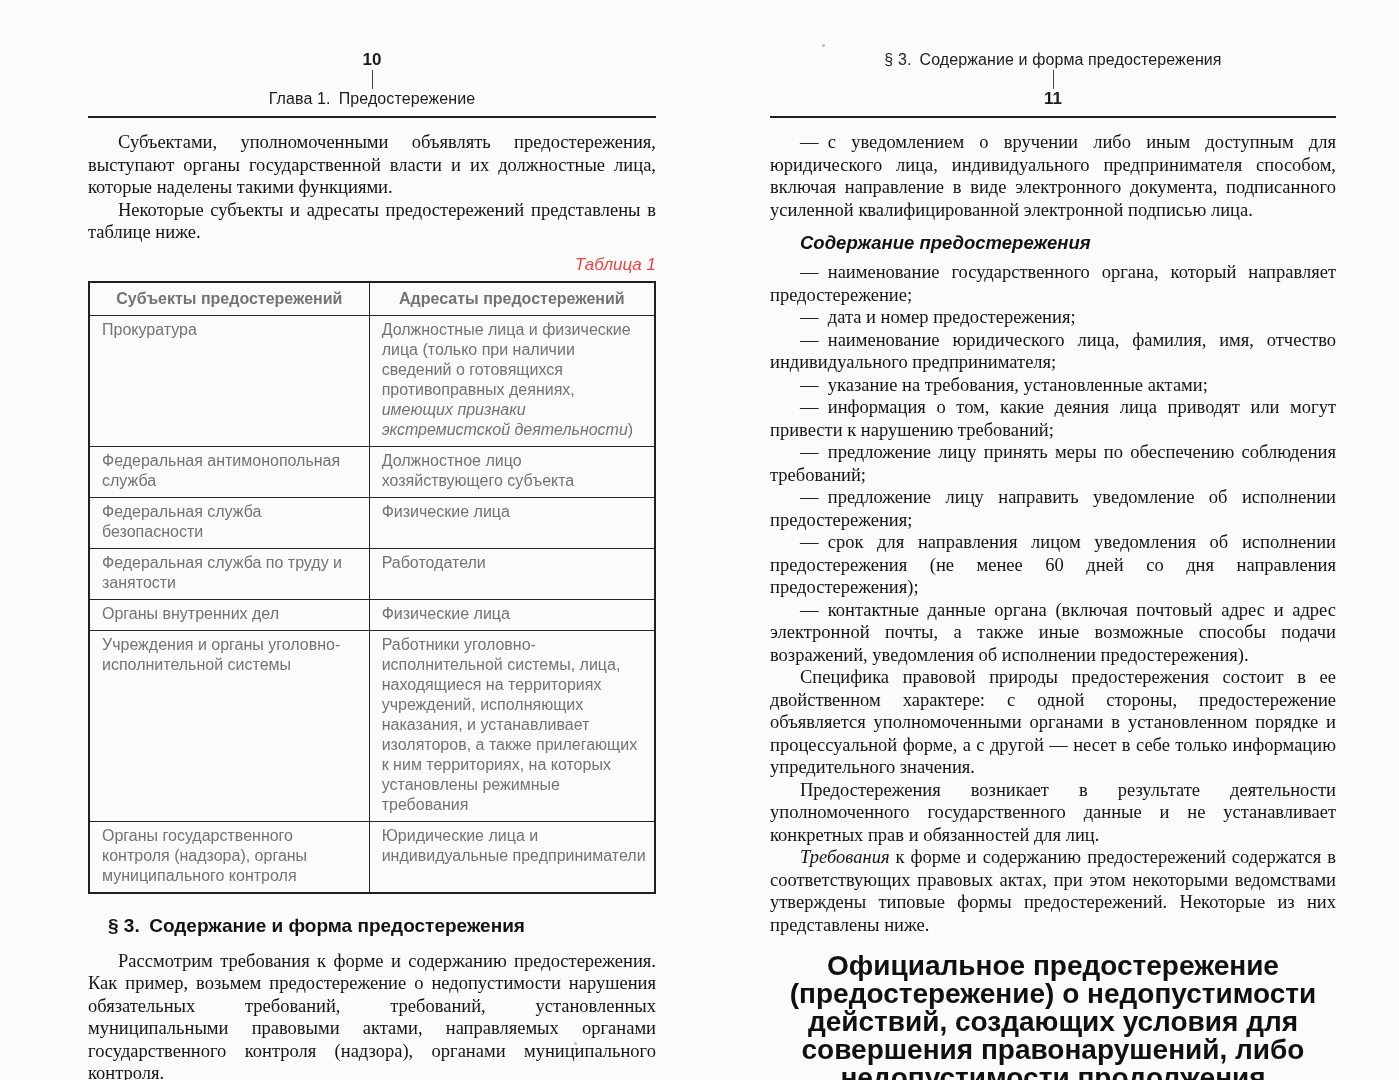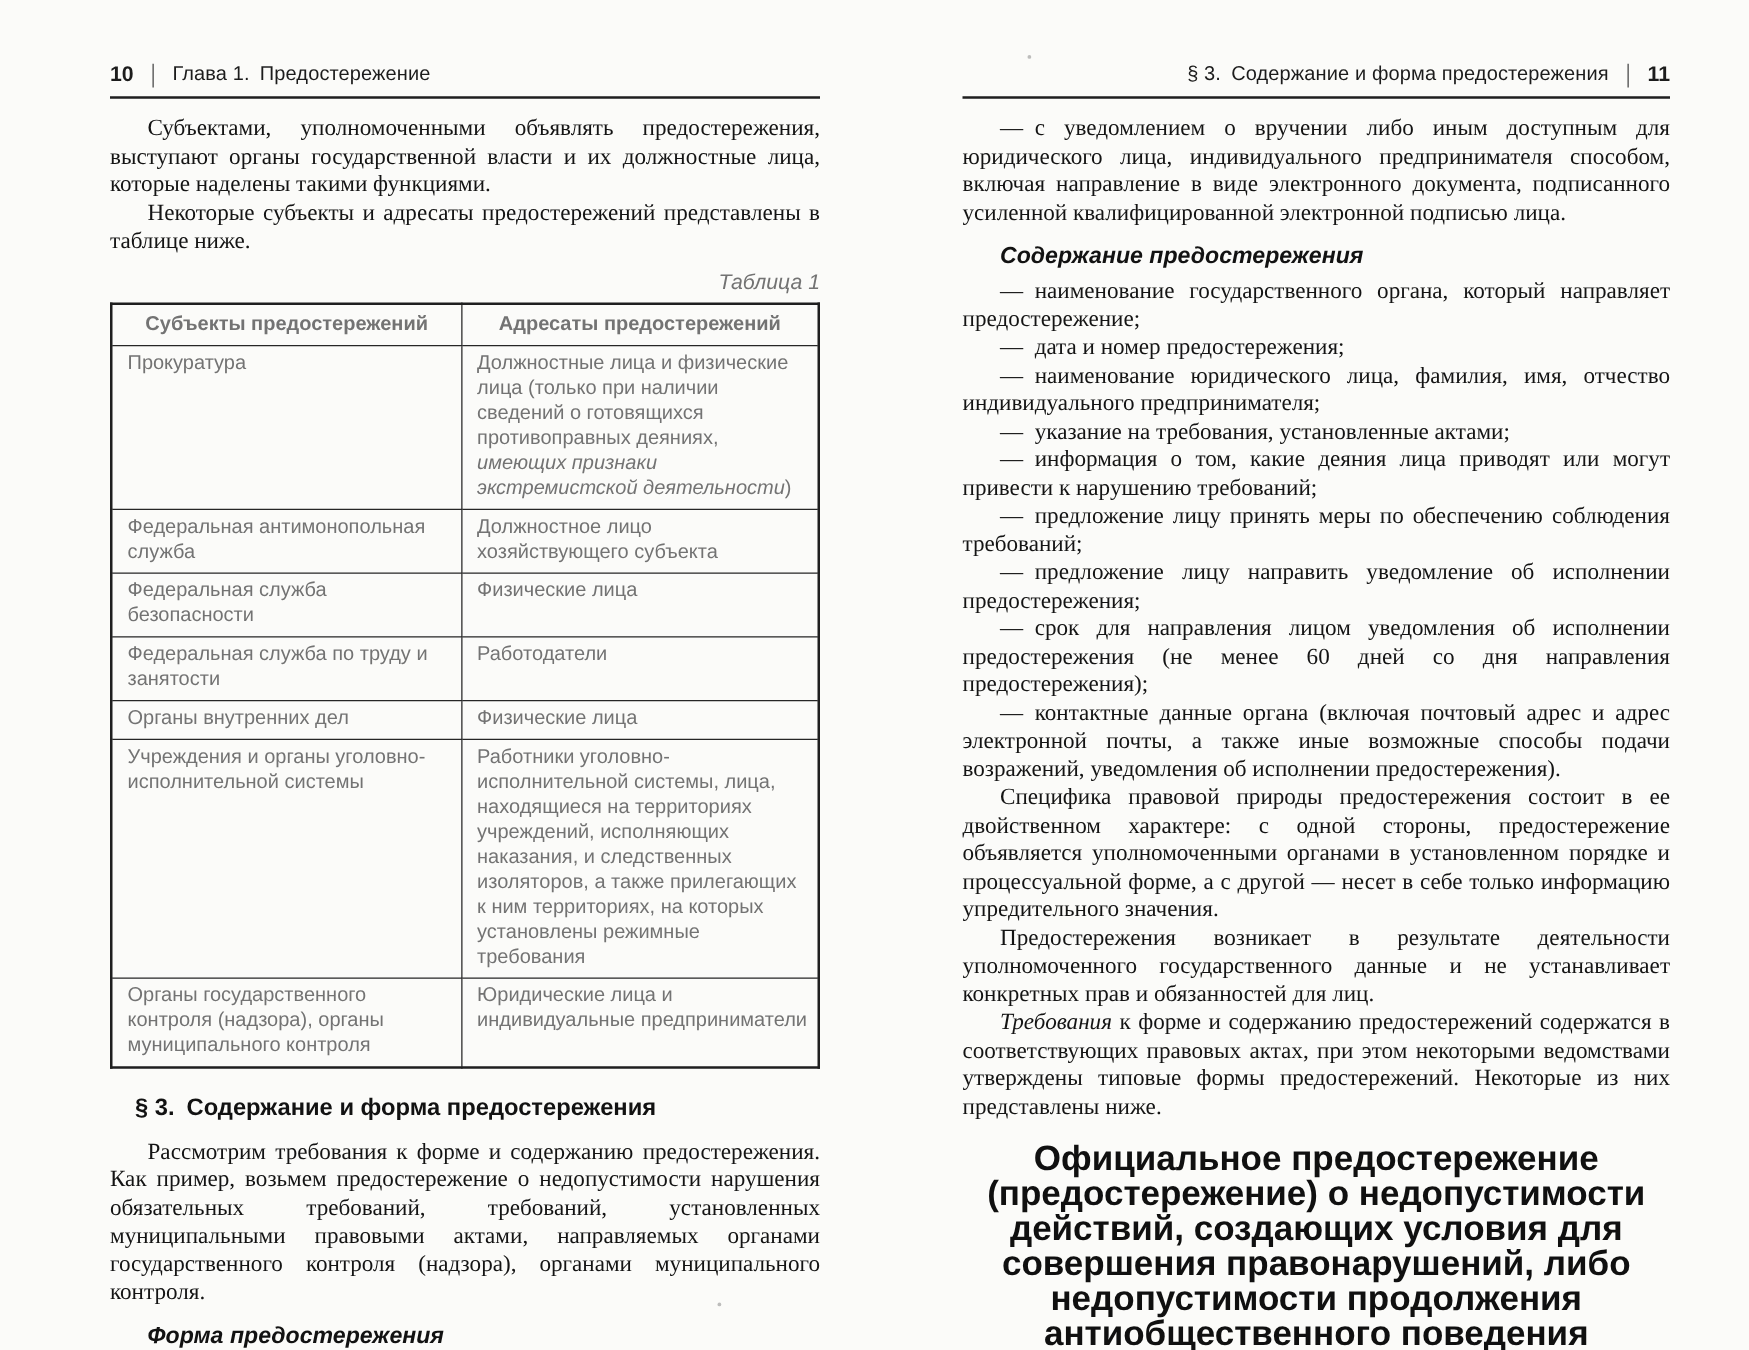--- a/index.html
+++ b/index.html
@@ -15,20 +15,21 @@
   .page-left{left:88px;width:568px;}
   .page-right{left:770px;width:566px;}
 
   
   .running-head{
     display:flex;align-items:center;
     font-family:"Liberation Sans",sans-serif;
     font-size:16px;line-height:20px;color:#1c1c1c;
     border-bottom:2px solid #1f1f1f;
     padding-bottom:7px;
+    flex-direction:column;
   }
   .running-head.right{justify-content:flex-end;}
   .rh-pn{font-weight:bold;font-size:17px;}
   .rh-div{display:inline-block;width:1px;height:19px;background:#444;margin:0 15px;}
   .rh-title{letter-spacing:.1px;}
 
   
   .body{
     font-family:"Liberation Serif",serif;
     font-size:18.5px;line-height:22.5px;
@@ -38,21 +39,21 @@
   .ind{text-indent:30px;}
   .first{margin-top:13px;}
   .it{font-style:italic;}
 
   
   .tbl-caption{
     font-family:"Liberation Sans",sans-serif;
     font-style:italic;font-size:17px;
     text-align:right;
     margin-top:11px;
-    color:#737373;
+    color:#ef4444;
   }
 
   
   table.t1{
     border-collapse:collapse;
     width:100%;
     margin-top:6px;
     font-family:"Liberation Sans",sans-serif;
     font-size:16px;line-height:20px;
     color:#737373;
@@ -135,21 +136,21 @@
     <tr>
       <td>Федеральная служба по труду и занятости</td>
       <td>Работодатели</td>
     </tr>
     <tr>
       <td>Органы внутренних дел</td>
       <td>Физические лица</td>
     </tr>
     <tr>
       <td>Учреждения и органы уголовно-исполнительной системы</td>
-      <td>Работники уголовно-исполнительной системы, лица, находящиеся на территориях учреждений, исполняющих наказания, и следственных изоляторов, а также прилегающих к ним территориях, на которых установлены режимные требования</td>
+      <td>Работники уголовно-исполнительной системы, лица, находящиеся на территориях учреждений, исполняющих наказания, и устанавливает изоляторов, а также прилегающих к ним территориях, на которых установлены режимные требования</td>
     </tr>
     <tr>
       <td>Органы государственного контроля (надзора), органы муниципального контроля</td>
       <td>Юридические лица и индивидуальные предприниматели</td>
     </tr>
   </tbody>
     </table>
 
   <h2 class="sec">§ 3. Содержание и форма предостережения</h2>
 

